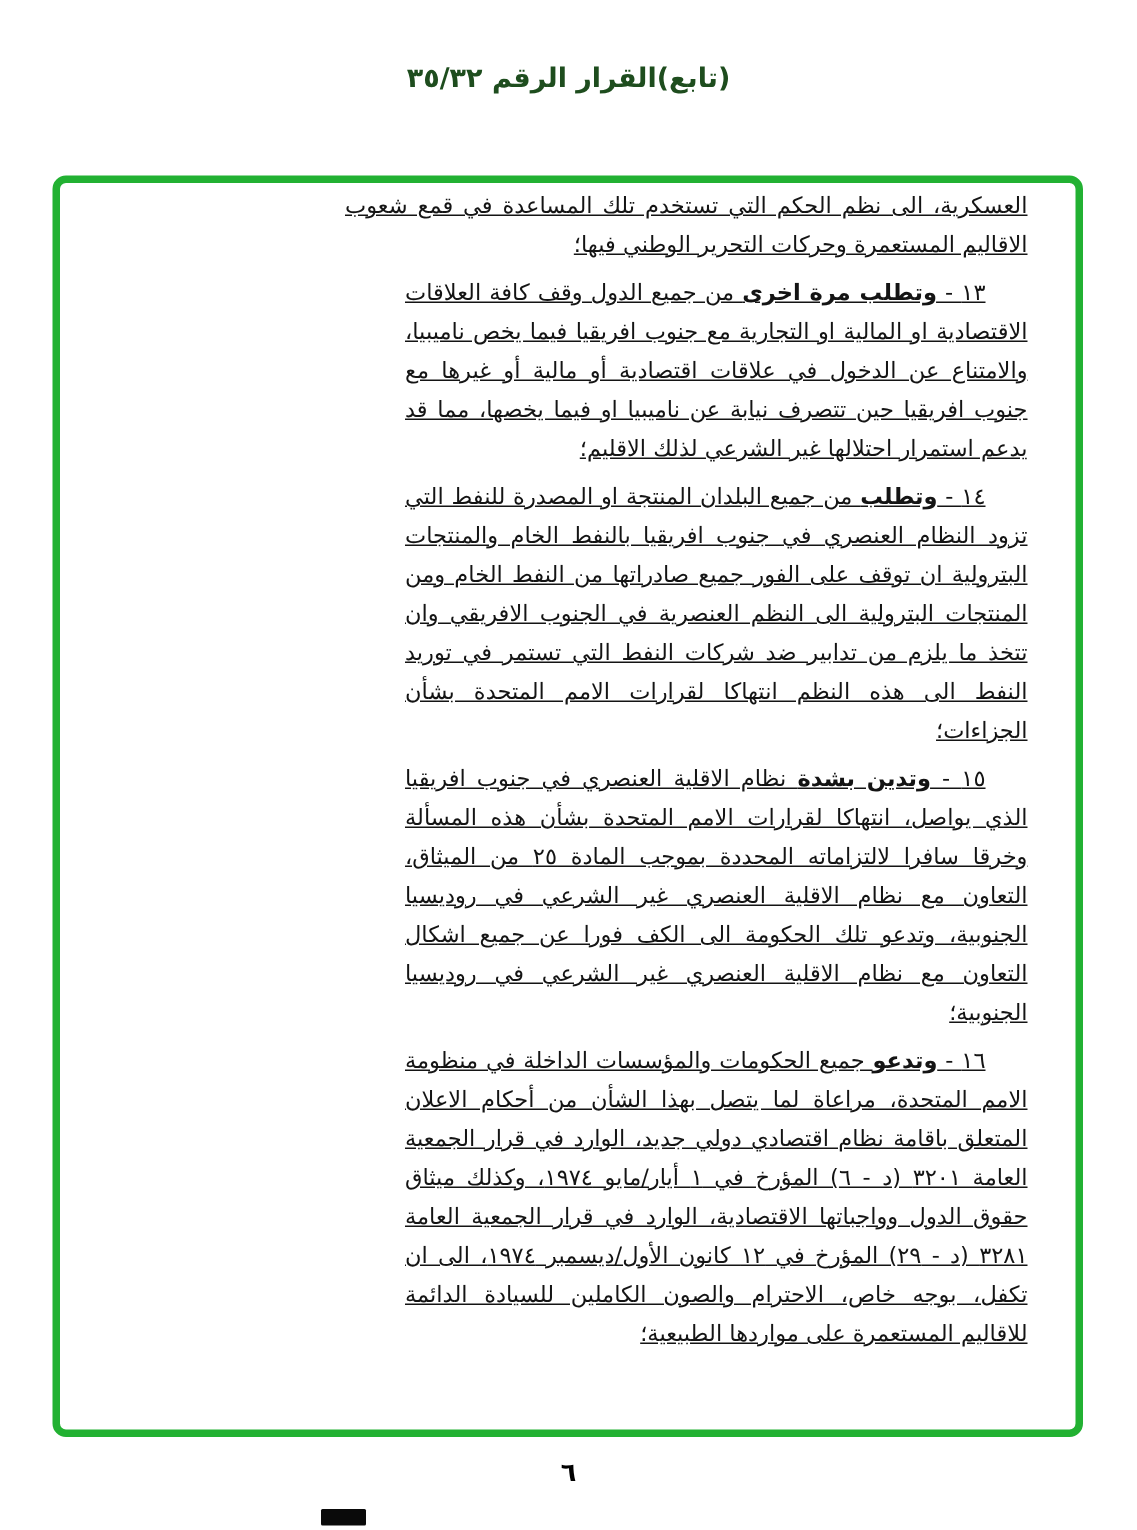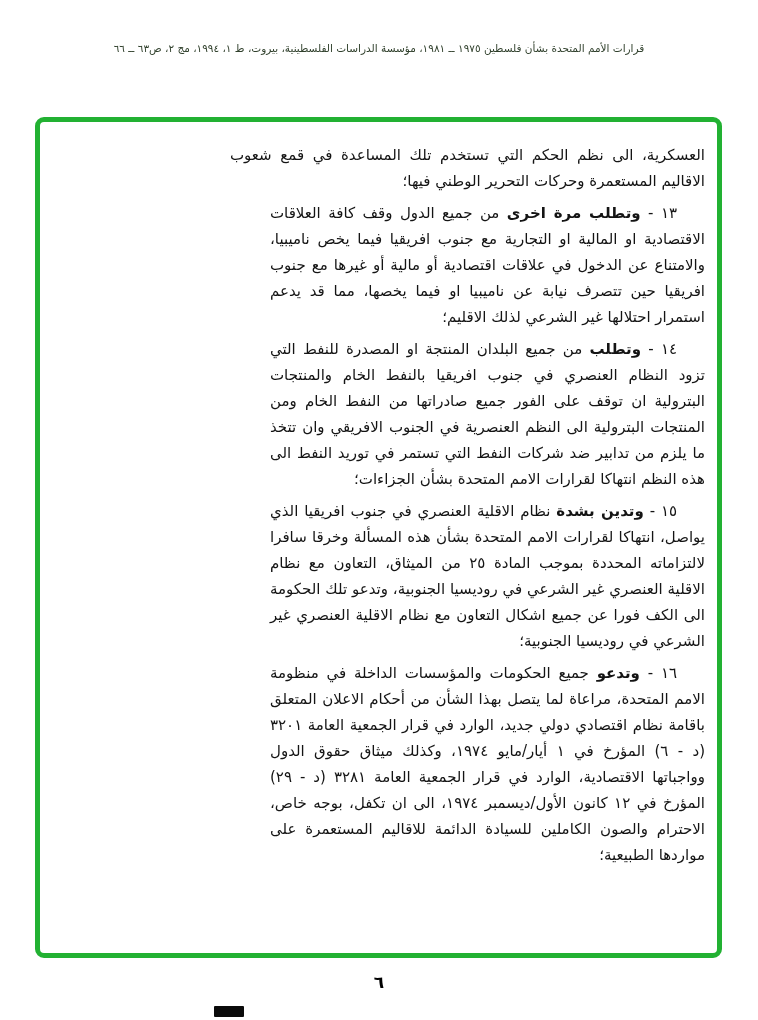--- a/index.html
+++ b/index.html
@@ -42,31 +42,32 @@
       width: 677px;
       height: 831px;
       border: 5px solid #22b132;
       border-radius: 9px;
       background: #ffffff;
       box-sizing: content-box;
     }
     .text-block {
       position: absolute;
       left: 40px;
-      top: 122px;
+      top: 104px;
       width: 677px;
       height: 831px;
       box-sizing: border-box;
-      padding: 20px 12px 16px 190px;
+      padding: 20px 32px 16px 190px;
       direction: rtl;
       text-align: justify;
       font-size: 15px;
       line-height: 26px;
       color: #141414;
       overflow: hidden;
+      text-decoration: underline;
     }
     .text-block p {
       margin: 0 0 6px 0;
     }
     .text-block p.numbered {
       text-indent: 28px;
       margin-left: 40px;
     }
     .para-lead {
       font-weight: bold;
@@ -90,21 +91,21 @@
       background: #0a0a0a;
       border-radius: 1px;
     }
   </style>
 </head>
 <body>
 
 <div class="page">
 
   <div class="doc-header">
-    <div class="doc-citation">قرارات الأمم المتحدة بشأن فلسطين ١٩٧٥ ــ ١٩٨١، مؤسسة الدراسات الفلسطينية، بيروت، ط ١، ١٩٩٤، مج ٢، ص٦٣ ــ ٦٦</div>
+    <div class="doc-title">(تابع)القرار الرقم ٣٥/٣٢</div>
   </div>
 
   <div class="green-frame"></div>
 
   <div class="text-block">
     <p>العسكرية، الى نظم الحكم التي تستخدم تلك المساعدة في قمع شعوب الاقاليم المستعمرة وحركات التحرير الوطني فيها؛</p>
 
     <p class="numbered">
       <span>١٣ - </span><span class="para-lead">وتطلب مرة اخرى</span><span> من جميع الدول وقف كافة العلاقات الاقتصادية او المالية او التجارية مع جنوب افريقيا فيما يخص ناميبيا، والامتناع عن الدخول في علاقات اقتصادية أو مالية أو غيرها مع جنوب افريقيا حين تتصرف نيابة عن ناميبيا او فيما يخصها، مما قد يدعم استمرار احتلالها غير الشرعي لذلك الاقليم؛</span>
     </p>

